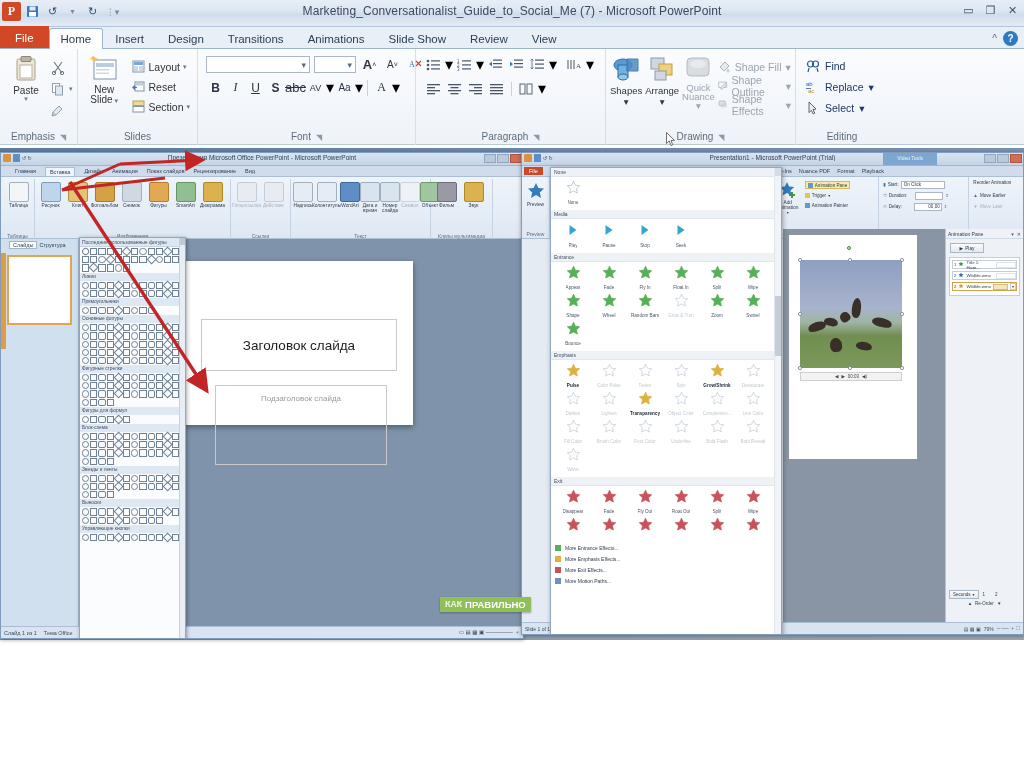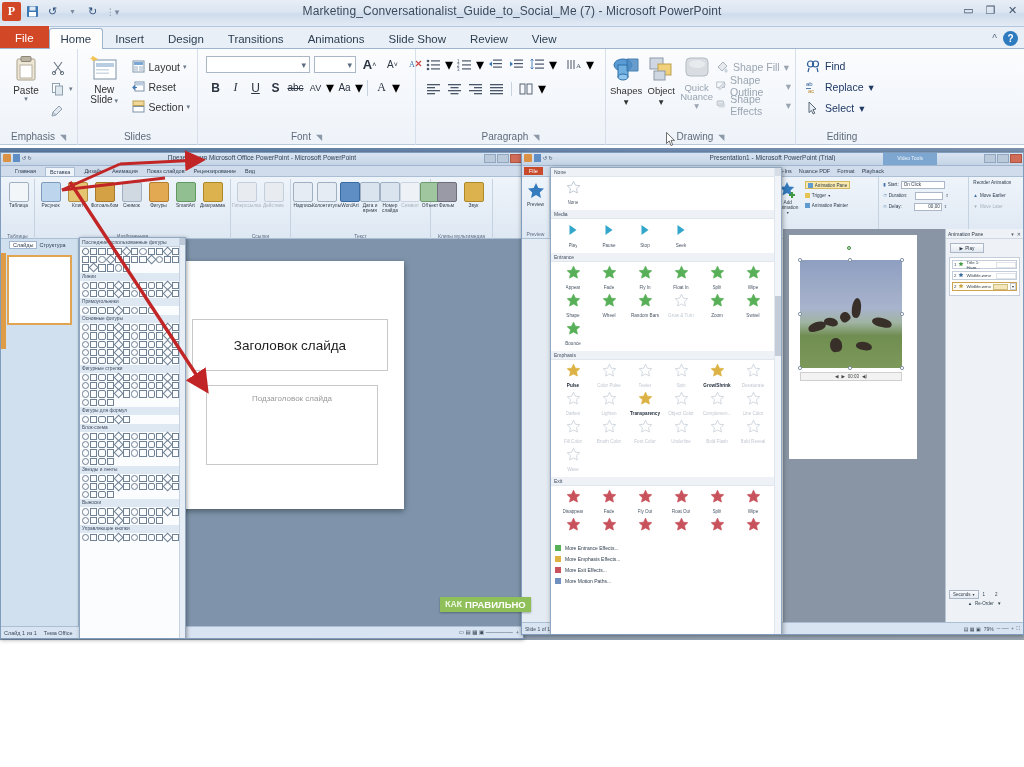--- a/index.html
+++ b/index.html
@@ -132,21 +132,21 @@
   .icmd .g{ width:20px;height:20px;margin-bottom:1px;border-radius:2px;}
   .icmd.dis{ color:#a9b3be; }
 
   .ileft{ position:absolute;left:0;top:86px;bottom:12px;width:78px;background:#cfe0f0;border-right:1px solid #9fb6d0;}
   .islide-tabs{ height:12px;display:flex;gap:2px;padding:1px 2px;font-size:5.5px;color:#2f4158;align-items:center;}
   .islide-tabs .on{ background:#fff;border:1px solid #9fb6d0;padding:0 3px;}
   .ithumb{ margin:4px 6px;height:70px;background:#fff;border:2px solid #e6a44a;}
   .iorange{ position:absolute;left:0;top:14px;width:5px;height:96px;background:#e39b3e;}
 
   .istage{ position:absolute;left:78px;right:0;top:86px;bottom:12px;background:#7d94ad;}
-  .islide{ position:absolute;left:95px;top:22px;width:230px;height:248px;background:#fff;
+  .islide{ position:absolute;left:104px;top:22px;width:230px;height:164px;background:#fff;
     box-shadow:0 2px 6px rgba(0,0,0,.4);}
   .ph-title{ position:absolute;left:18px;top:58px;width:196px;height:52px;border:1px solid #c9c9c9;
     display:flex;align-items:center;justify-content:center;}
   .ph-title span{ font-size:13.5px;color:#1d1d1d;font-family:"Liberation Sans",sans-serif;}
   .ph-sub{ position:absolute;left:32px;top:124px;width:172px;height:80px;border:1px solid #c9c9c9;}
   .ph-sub span{ display:block;text-align:center;margin-top:8px;font-size:8px;color:#9a9a9a;}
 
   .istatus{ position:absolute;left:0;right:0;bottom:0;height:12px;background:#d7e4f2;
     border-top:1px solid #a9bed6;display:flex;align-items:center;gap:7px;padding-left:3px;font-size:5.5px;color:#3a4a5e;}
   .istatus .rgt{ margin-left:auto;display:flex;align-items:center;gap:3px;padding-right:3px;}
@@ -403,21 +403,21 @@
             </div>
           <div class="fbtn">
               <i style="font-family:'Liberation Serif',serif">I</i>
             </div>
           <div class="fbtn">
               <u>U</u>
             </div>
           <div class="fbtn">
               <b>S</b>
             </div>
-          <div class="fbtn" style="font-size:10px">
+          <div class="fbtn" style="font-size:13px">
               <s>abc</s>
             </div>
           <div class="fbtn" style="font-size:9px">
               <span>AV</span>
             </div>
           <span class="car">▾</span>
           <div class="fbtn" style="font-size:10px">
               <span>Aa</span>
             </div>
           <span class="car">▾</span>
@@ -550,21 +550,21 @@
             </svg>
           <span>Shapes</span>
           <span class="car">▾</span>
         </div>
         <div class="shape-col">
           <svg width="32" height="30" viewBox="0 0 32 30">
               <rect x="5" y="3" width="13" height="11" fill="#cfd8e2" stroke="#8d9aa8"></rect>
               <rect x="13" y="9" width="13" height="11" fill="#f0d07a" stroke="#bda04f"></rect>
               <rect x="9" y="16" width="11" height="9" fill="#cfd8e2" stroke="#8d9aa8"></rect>
             </svg>
-          <span>Object</span>
+          <span>Arrange</span>
           <span class="car">▾</span>
         </div>
         <div class="shape-col" style="width:40px;color:#9aa5b1">
           <svg width="32" height="28" viewBox="0 0 32 28">
               <rect x="5" y="3" width="22" height="18" rx="4" fill="#d9dde2" stroke="#b4bbc3"></rect>
               <ellipse cx="16" cy="9" rx="8" ry="4" fill="#e8ebee"></ellipse>
             </svg>
           <span style="line-height:9px;text-align:center">
             <span>Quick</span><br>
             <span>Nuance</span><span class="car"> ▾</span>

